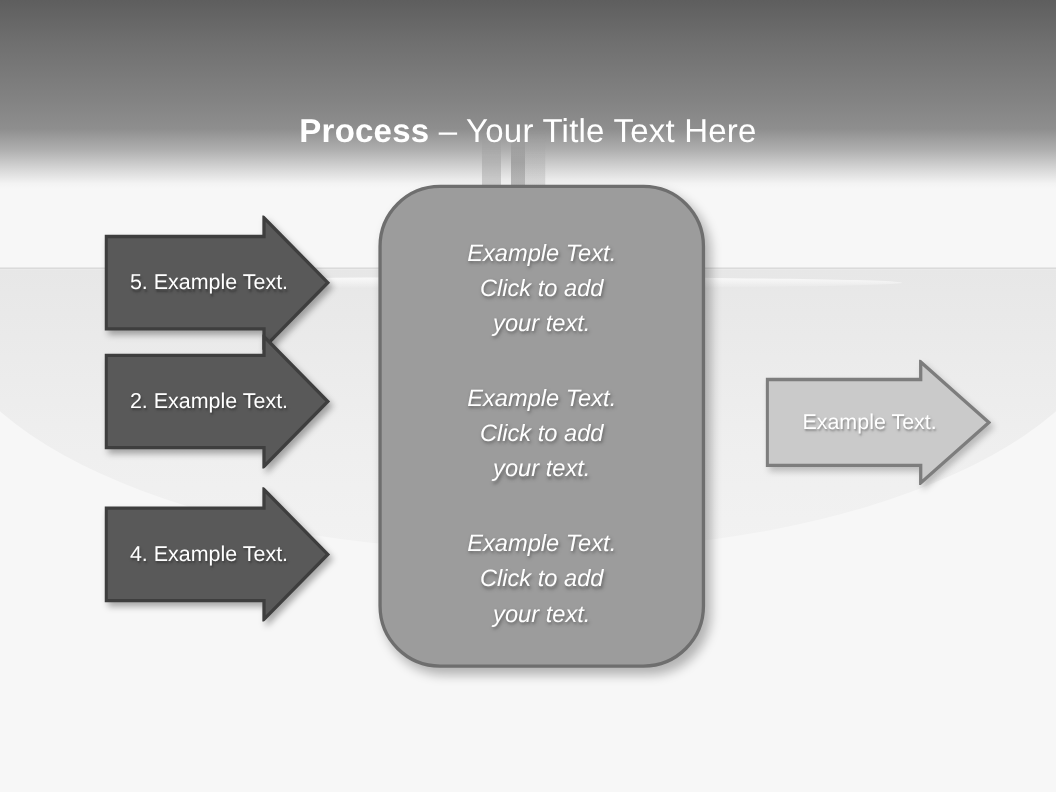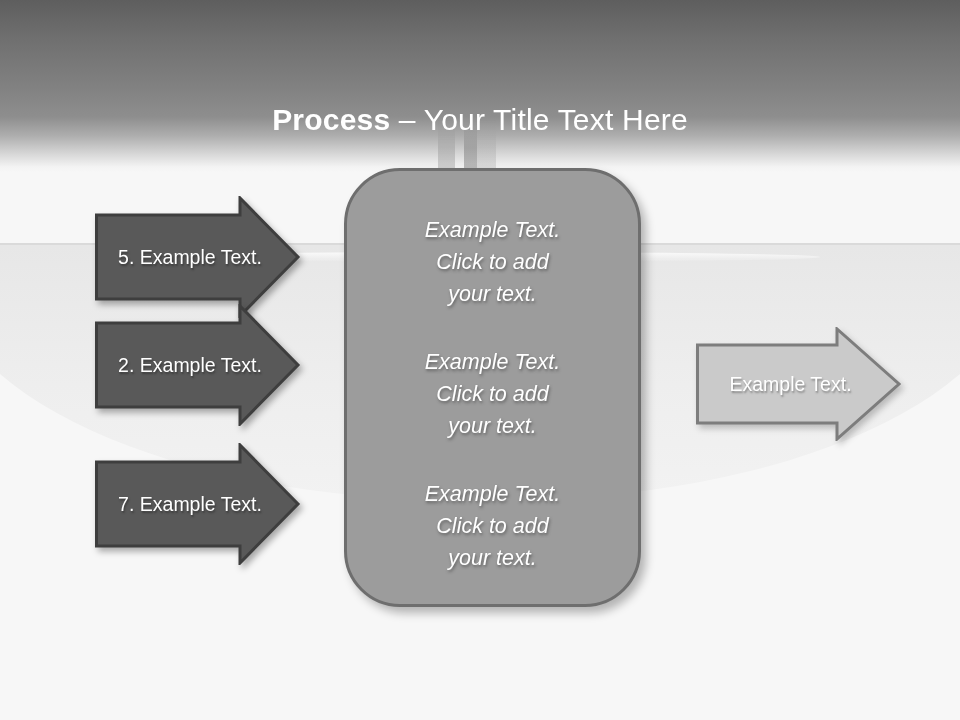--- a/index.html
+++ b/index.html
@@ -91,21 +91,21 @@
     <svg width="206" height="122" viewBox="0 0 206 122">
       <polygon points="1.5,19 145,19 145,2 203,61 145,120 145,103 1.5,103" fill="#595959" stroke="#3e3e3e" stroke-width="3"></polygon>
     </svg>
     <div class="arrow-label">2. Example Text.</div>
   </div>
 
   <div class="shape arrow-dark" style="left:95px;top:443px;width:206px;height:122px;">
     <svg width="206" height="122" viewBox="0 0 206 122">
       <polygon points="1.5,19 145,19 145,2 203,61 145,120 145,103 1.5,103" fill="#595959" stroke="#3e3e3e" stroke-width="3"></polygon>
     </svg>
-    <div class="arrow-label">7. Example Text.</div>
+    <div class="arrow-label">4. Example Text.</div>
   </div>
 
   <div class="center-box">
     <div class="box-item">
       <span>Example Text.</span>
       <span>Click  to add</span>
       <span>your text.</span>
     </div>
     <div class="box-item">
       <span>Example Text.</span>

